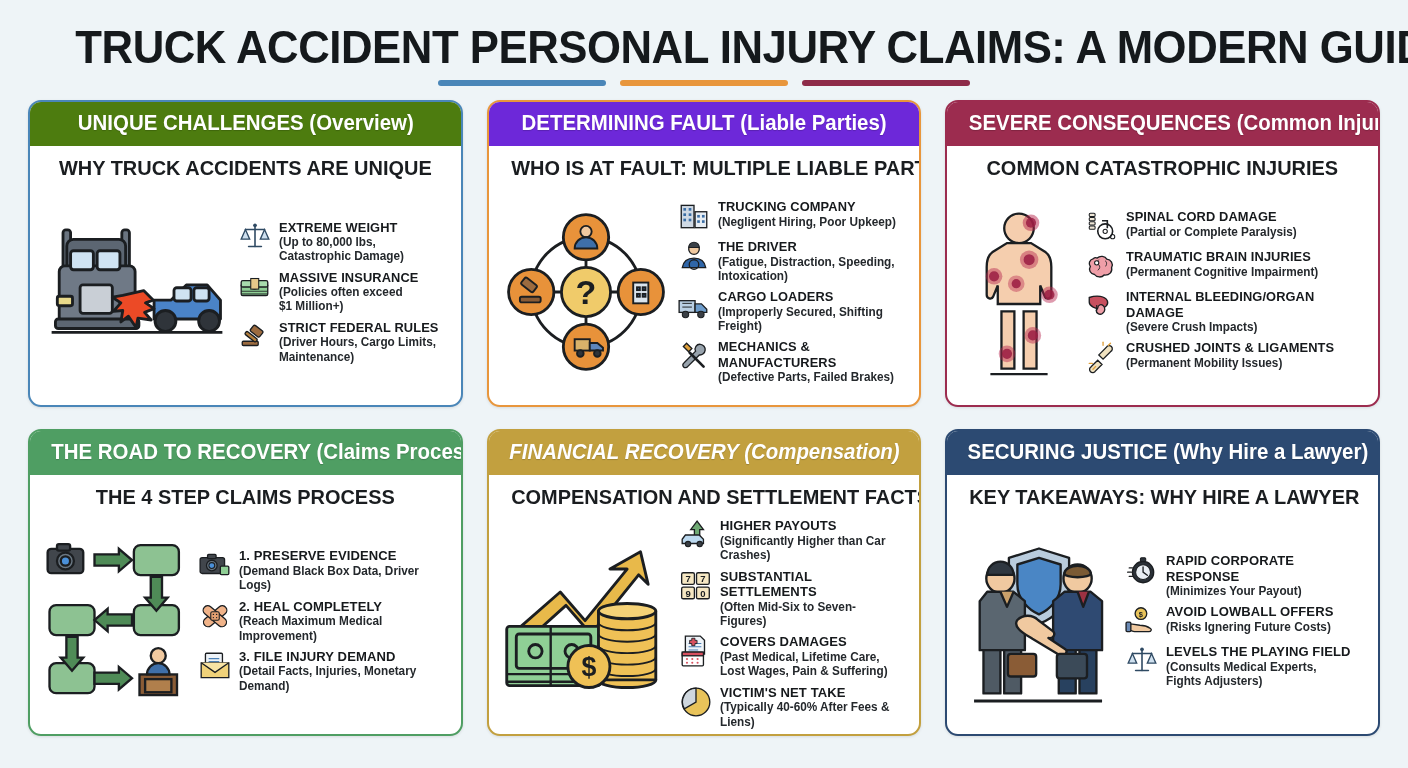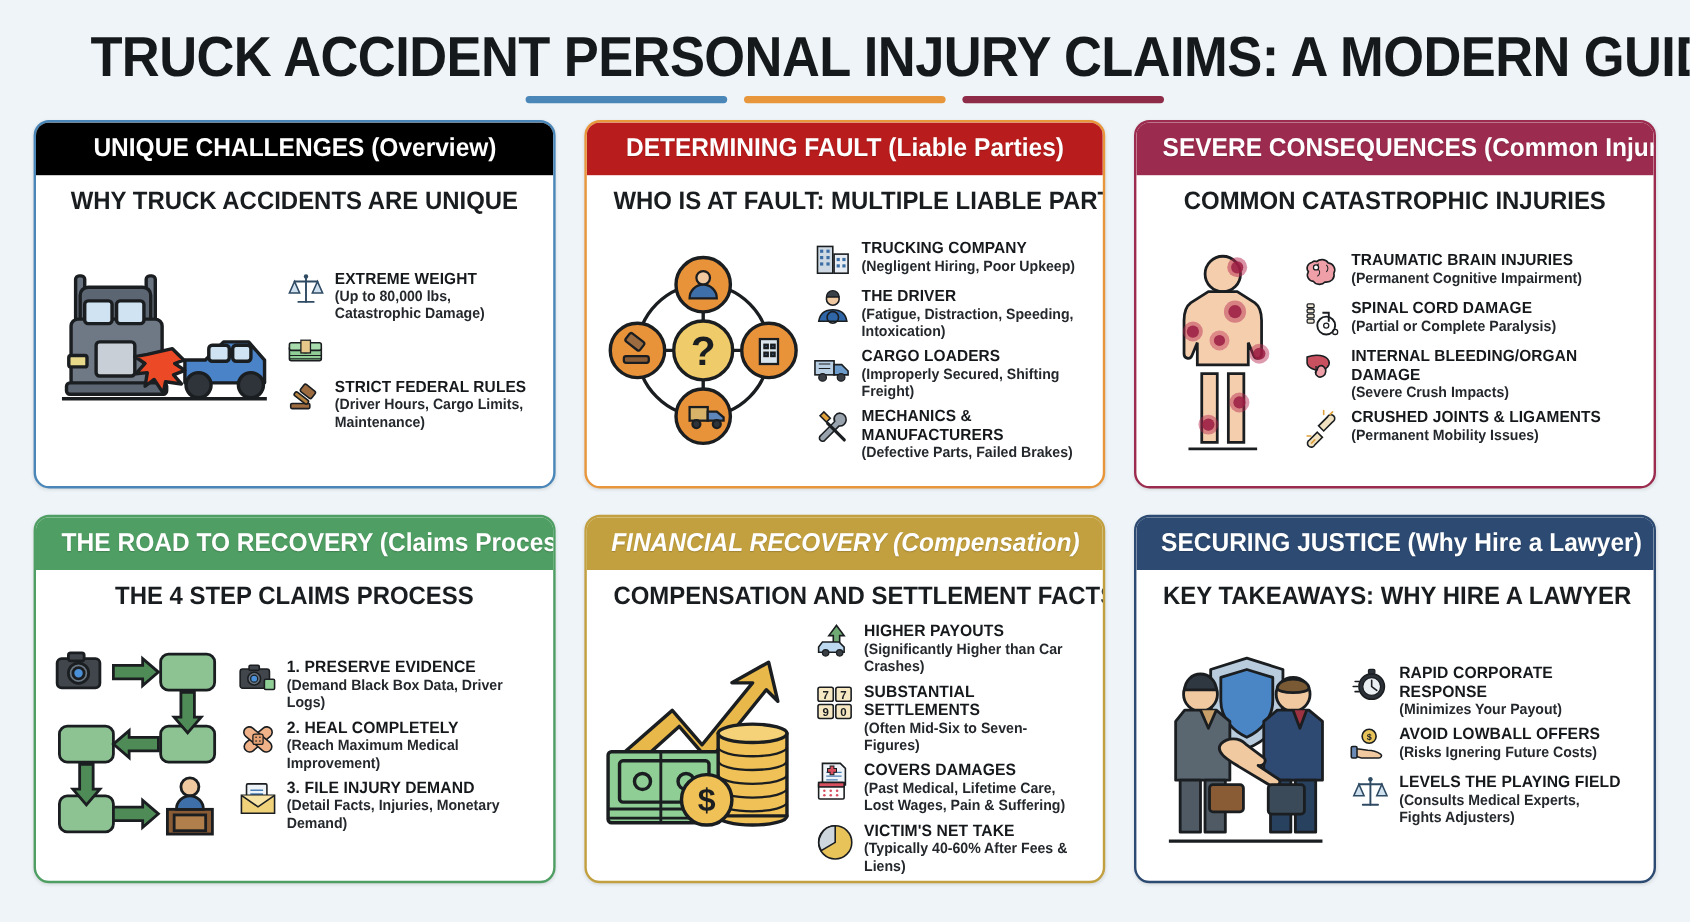--- a/index.html
+++ b/index.html
@@ -96,21 +96,21 @@
     <div class="main-title">TRUCK ACCIDENT PERSONAL INJURY CLAIMS: A MODERN GUIDE</div>
     <div class="rule-row">
       <div class="rule" style="background: rgb(74, 134, 184);"></div>
       <div class="rule" style="background: rgb(232, 150, 60);"></div>
       <div class="rule" style="background: rgb(142, 43, 73);"></div>
     </div>
   </div>
 
   <div class="grid" id="grid">
       <div class="card c1" style="border-color: rgb(74, 134, 184);">
-        <div class="card-head" style="background: #000000;"><span class="card-head-text">UNIQUE CHALLENGES (Overview)</span></div>
+        <div class="card-head" style="background: #4d7c0f;"><span class="card-head-text">UNIQUE CHALLENGES (Overview)</span></div>
         <div class="card-body">
           <div class="card-sub">WHY TRUCK ACCIDENTS ARE UNIQUE</div>
           <div class="card-content">
             <div class="illus">
               <svg viewBox="0 0 200 175" width="190" height="166">
  <g stroke="#1b1e21" stroke-width="3" stroke-linejoin="round">
   <rect x="22" y="22" width="8" height="40" rx="3" fill="#6a7480"></rect>
   <rect x="84" y="22" width="8" height="40" rx="3" fill="#6a7480"></rect>
   <rect x="26" y="32" width="62" height="44" rx="7" fill="#5c6672"></rect>
   <rect x="18" y="60" width="80" height="60" rx="6" fill="#6f7986"></rect>
@@ -153,20 +153,25 @@
               <div class="item">
                 <div class="item-ico">
                   <svg viewBox="0 0 64 64" width="34" height="34">
                     <rect x="6" y="26" width="50" height="22" rx="3" fill="#8fcf95" stroke="#1b1e21" stroke-width="2.5"></rect>
                     <rect x="6" y="20" width="50" height="12" rx="3" fill="#a8dcad" stroke="#1b1e21" stroke-width="2.5"></rect>
                     <circle cx="31" cy="30" r="6" fill="none" stroke="#1b1e21" stroke-width="2"></circle>
                     <path d="M6 40h50M6 45h50" stroke="#1b1e21" stroke-width="1.6"></path>
                     <rect x="24" y="16" width="15" height="20" fill="#e5c88a" stroke="#1b1e21" stroke-width="2"></rect>
                   </svg>
                 </div>
+                <div class="item-txt">
+                  <div class="item-title">MASSIVE INSURANCE</div>
+                  <div class="item-desc" style="white-space: pre-line;">(Policies often exceed
+$1 Million+)</div>
+                </div>
               </div>
               <div class="item">
                 <div class="item-ico">
                   <svg viewBox="0 0 64 64" width="34" height="34">
                     <g stroke="#1b1e21" stroke-width="2.5" fill="#9c6b3f">
                       <rect x="8" y="40" width="30" height="8" rx="2"></rect>
                       <rect x="24" y="14" width="22" height="14" rx="3" transform="rotate(38 35 21)"></rect>
                       <rect x="12" y="28" width="26" height="7" rx="3" transform="rotate(38 25 31)" fill="#b5813f"></rect>
                     </g>
                   </svg>
@@ -175,21 +180,21 @@
                   <div class="item-title">STRICT FEDERAL RULES</div>
                   <div class="item-desc" style="white-space: pre-line;">(Driver Hours, Cargo Limits,
 Maintenance)</div>
                 </div>
               </div>
             </div>
           </div>
         </div>
       </div>
       <div class="card c2" style="border-color: rgb(232, 150, 60);">
-        <div class="card-head" style="background: #b91c1c;"><span class="card-head-text">DETERMINING FAULT (Liable Parties)</span></div>
+        <div class="card-head" style="background: #6d28d9;"><span class="card-head-text">DETERMINING FAULT (Liable Parties)</span></div>
         <div class="card-body">
           <div class="card-sub">WHO IS AT FAULT: MULTIPLE LIABLE PARTIES</div>
           <div class="card-content">
             <div class="illus">
               <svg viewBox="0 0 180 180" width="170" height="170">
  <g fill="none" stroke="#1b1e21" stroke-width="3">
   <circle cx="90" cy="90" r="58"></circle>
   <path d="M90 48v18M90 114v18M48 90h18M114 90h18"></path>
  </g>
  <g stroke="#1b1e21" stroke-width="3">
@@ -317,51 +322,51 @@
   <circle cx="52" cy="162" r="9" fill="#b8284f" opacity="0.5"></circle>
                   <circle cx="52" cy="162" r="5.5" fill="#9e1f44"></circle>
  </g>
  <path d="M34 184h62" stroke="#1b1e21" stroke-width="2.5"></path>
               </svg>
             </div>
             <div class="items">
               <div class="item">
                 <div class="item-ico">
                   <svg viewBox="0 0 64 64" width="34" height="34">
-                    <path d="M16 18c-8 2-10 10-6 15-4 6 0 14 8 15 4 6 14 6 18 1 10 1 16-6 14-14 4-7-1-15-9-16-3-6-13-7-18-2-2-1-5-1-7 1z" fill="#ef9fa8" stroke="#1b1e21" stroke-width="2.5"></path>
-                    <g fill="none" stroke="#1b1e21" stroke-width="1.6">
-                      <path d="M26 20c-4 4-3 8 0 10s2 8-2 10"></path>
-                      <path d="M38 22c4 3 3 9 0 11"></path>
-                    </g>
-                    <circle cx="22" cy="26" r="4" fill="#fff" stroke="#1b1e21" stroke-width="2"></circle>
-                  </svg>
-                </div>
-                <div class="item-txt">
-                  <div class="item-title">TRAUMATIC BRAIN INJURIES</div>
-                  <div class="item-desc" style="white-space: pre-line;">(Permanent Cognitive Impairment)</div>
-                </div>
-              </div>
-              <div class="item">
-                <div class="item-ico">
-                  <svg viewBox="0 0 64 64" width="34" height="34">
                     <g stroke="#1b1e21" stroke-width="2" fill="#efe7d8">
                       <rect x="8" y="8" width="11" height="6" rx="2"></rect>
                       <rect x="8" y="16" width="11" height="6" rx="2"></rect>
                       <rect x="8" y="24" width="11" height="6" rx="2"></rect>
                       <rect x="8" y="32" width="11" height="6" rx="2"></rect>
                     </g>
                     <circle cx="38" cy="42" r="14" fill="none" stroke="#1b1e21" stroke-width="3"></circle>
                     <circle cx="38" cy="42" r="4" fill="none" stroke="#1b1e21" stroke-width="2"></circle>
                     <path d="M32 22h10v14" stroke="#1b1e21" stroke-width="3" fill="none"></path>
                     <circle cx="52" cy="52" r="4" fill="none" stroke="#1b1e21" stroke-width="2"></circle>
                   </svg>
                 </div>
                 <div class="item-txt">
                   <div class="item-title">SPINAL CORD DAMAGE</div>
                   <div class="item-desc" style="white-space: pre-line;">(Partial or Complete Paralysis)</div>
+                </div>
+              </div>
+              <div class="item">
+                <div class="item-ico">
+                  <svg viewBox="0 0 64 64" width="34" height="34">
+                    <path d="M16 18c-8 2-10 10-6 15-4 6 0 14 8 15 4 6 14 6 18 1 10 1 16-6 14-14 4-7-1-15-9-16-3-6-13-7-18-2-2-1-5-1-7 1z" fill="#ef9fa8" stroke="#1b1e21" stroke-width="2.5"></path>
+                    <g fill="none" stroke="#1b1e21" stroke-width="1.6">
+                      <path d="M26 20c-4 4-3 8 0 10s2 8-2 10"></path>
+                      <path d="M38 22c4 3 3 9 0 11"></path>
+                    </g>
+                    <circle cx="22" cy="26" r="4" fill="#fff" stroke="#1b1e21" stroke-width="2"></circle>
+                  </svg>
+                </div>
+                <div class="item-txt">
+                  <div class="item-title">TRAUMATIC BRAIN INJURIES</div>
+                  <div class="item-desc" style="white-space: pre-line;">(Permanent Cognitive Impairment)</div>
                 </div>
               </div>
               <div class="item">
                 <div class="item-ico">
                   <svg viewBox="0 0 64 64" width="34" height="34">
                     <path d="M8 16c14-5 30-3 34 6 3 7-4 14-12 15-10 1-22-5-22-12z" fill="#c8505f" stroke="#1b1e21" stroke-width="2.5"></path>
                     <path d="M24 36c0-6 6-8 10-5 5 4 4 12-1 15-6 4-12-1-12-6z" fill="#ef9fa8" stroke="#1b1e21" stroke-width="2.5"></path>
                     <path d="M22 30v12" stroke="#1b1e21" stroke-width="2"></path>
                   </svg>
                 </div>

